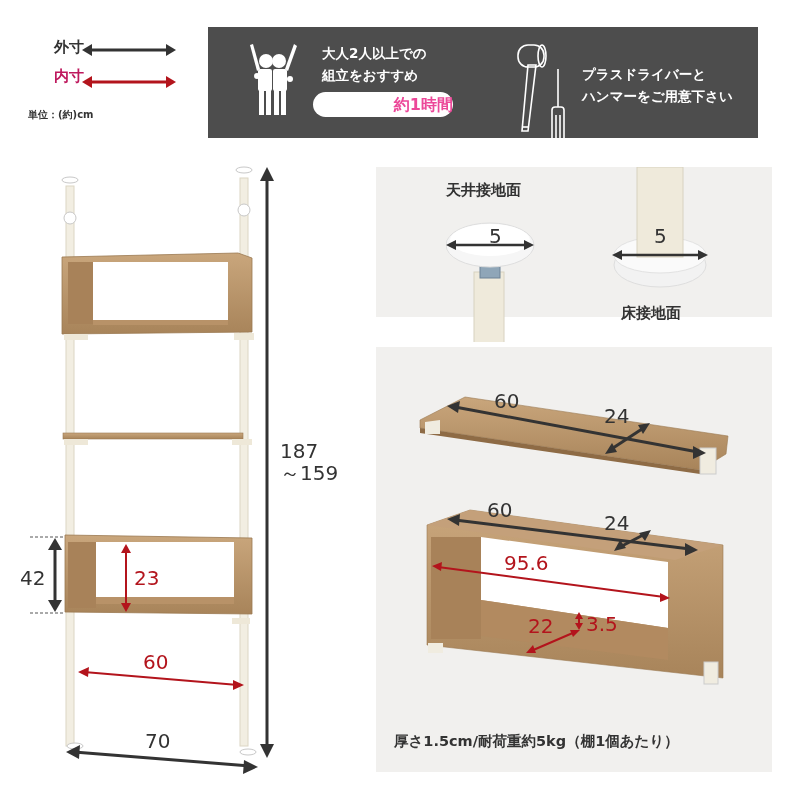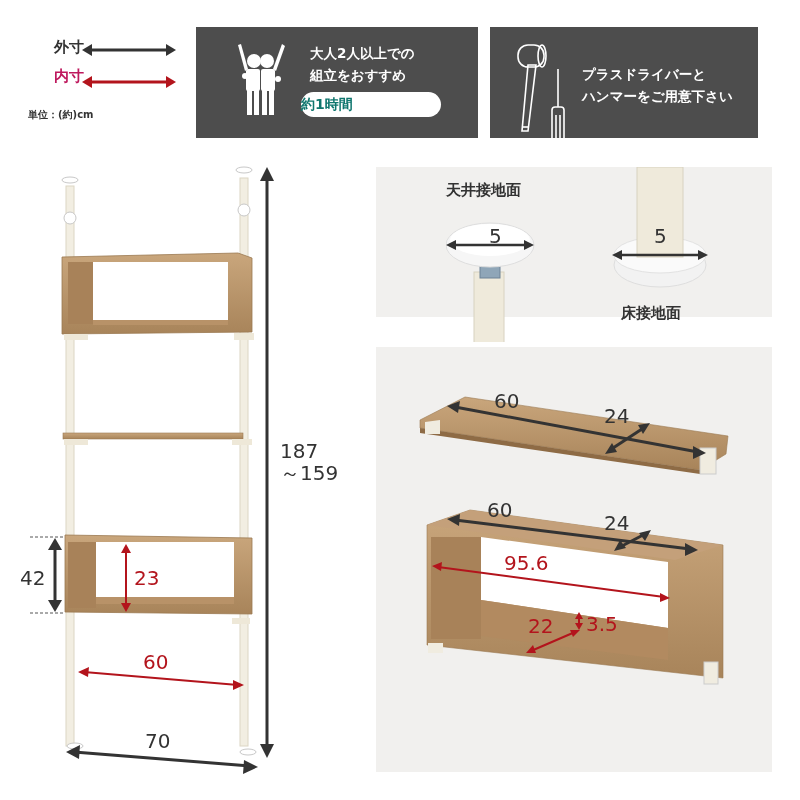--- a/index.html
+++ b/index.html
@@ -9,24 +9,24 @@
   .abs { position: absolute; }
 
   
   .legend-label { font-size: 15px; font-weight: bold; margin-left: 24px; }
   .legend-outer-label { left: 30px; top: 38px; color: #333333; }
   .legend-inner-label { left: 30px; top: 67px; color: #be185d; }
   .unit-label { left: 28px; top: 108px; font-size: 10px; font-weight: bold; color: #333; }
 
   
   .panel { background: #4d4d4d; color: #ffffff; top: 27px; height: 111px; }
-  .panel-assembly { left: 196px; width: 282px; }
+  .panel-assembly { left: 208px; width: 282px; }
   .panel-tools { left: 490px; width: 268px; }
   .panel-text { font-size: 13.5px; font-weight: bold; line-height: 20px; }
-  .time-pill { background: #ffffff; color: #0f766e; border-radius: 13px; font-size: 14px; font-weight: bold; text-align: left; height: 25px; line-height: 25px; }
+  .time-pill { background: #ffffff; color: #ec4899; border-radius: 13px; font-size: 16px; font-weight: bold; text-align: right; height: 25px; line-height: 25px; }
 
   
   .info-panel { background: #f1f0ee; }
   .label-dark { font-size: 15px; font-weight: bold; color: #333; }
   .dim-num { font-size: 20px; color: #333; font-family: "DejaVu Sans", sans-serif; }
   .dim-red { color: #b3141c; }
   .caption { font-size: 14.5px; font-weight: bold; color: #333; }
 </style>
 </head>
 <body>
@@ -257,13 +257,14 @@
   </svg>
 
   <div class="abs dim-num" style="left:118px;top:42px">60</div>
   <div class="abs dim-num" style="left:228px;top:57px">24</div>
   <div class="abs dim-num" style="left:111px;top:151px">60</div>
   <div class="abs dim-num" style="left:228px;top:164px">24</div>
   <div class="abs dim-num dim-red" style="left:128px;top:204px">95.6</div>
   <div class="abs dim-num dim-red" style="left:152px;top:267px">22</div>
   <div class="abs dim-num dim-red" style="left:210px;top:265px">3.5</div>
 
+  <div class="abs caption" style="left:18px;top:385px">厚さ1.5cm/耐荷重約5kg（棚1個あたり）</div>
 </div>
 
 </body></html>

